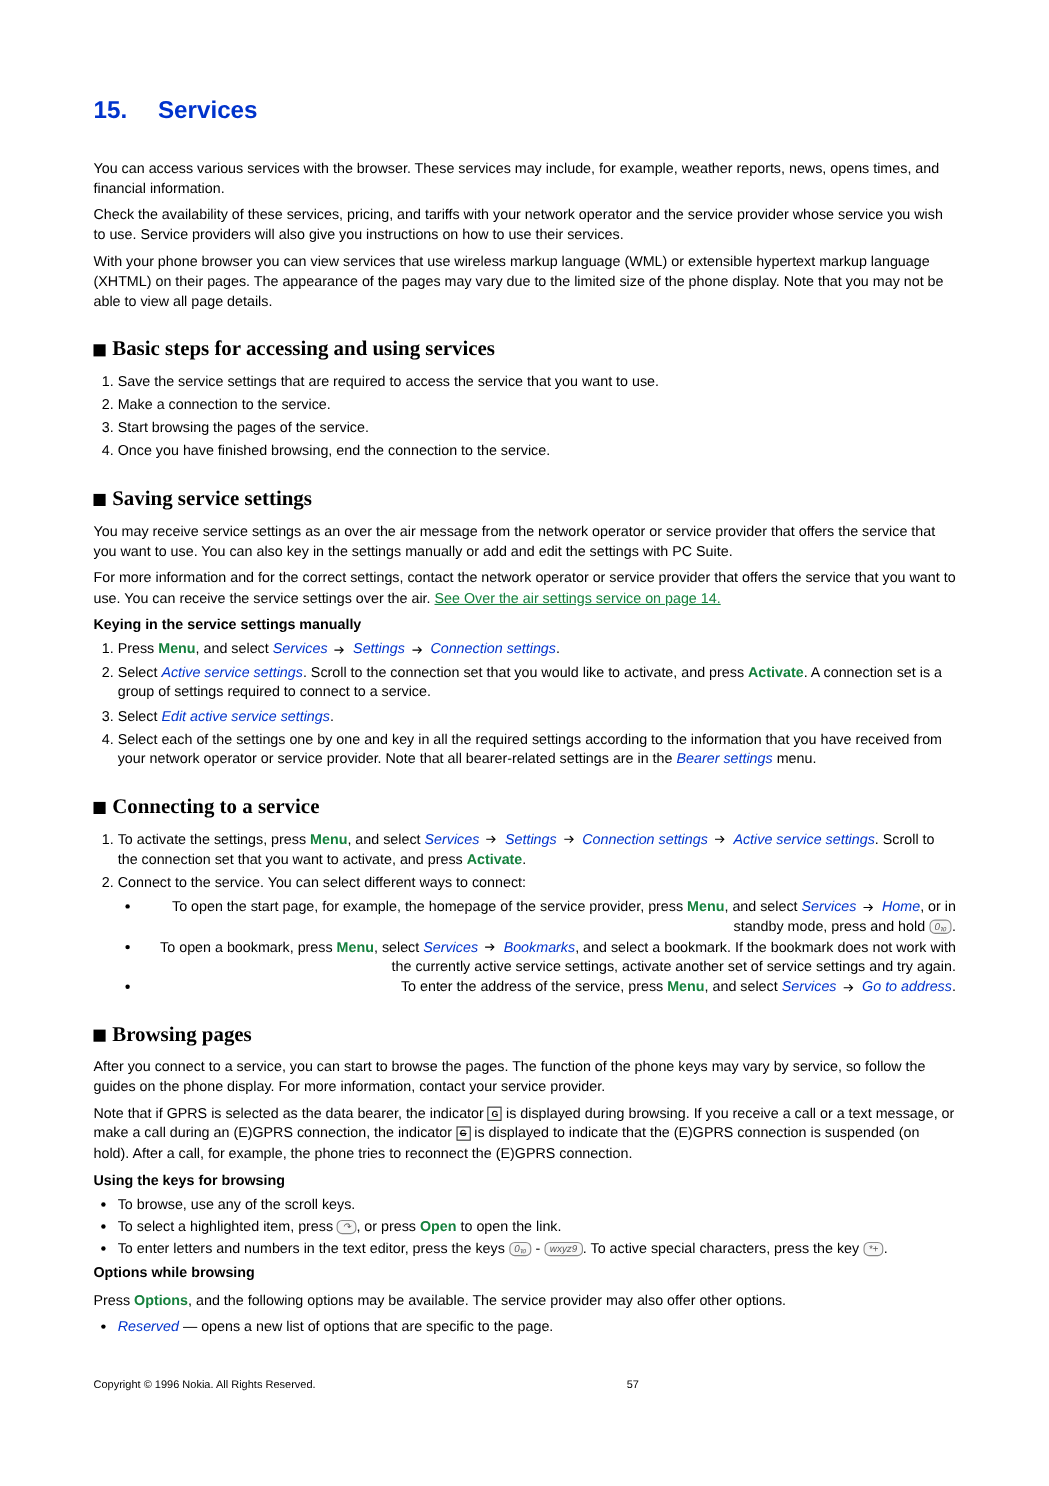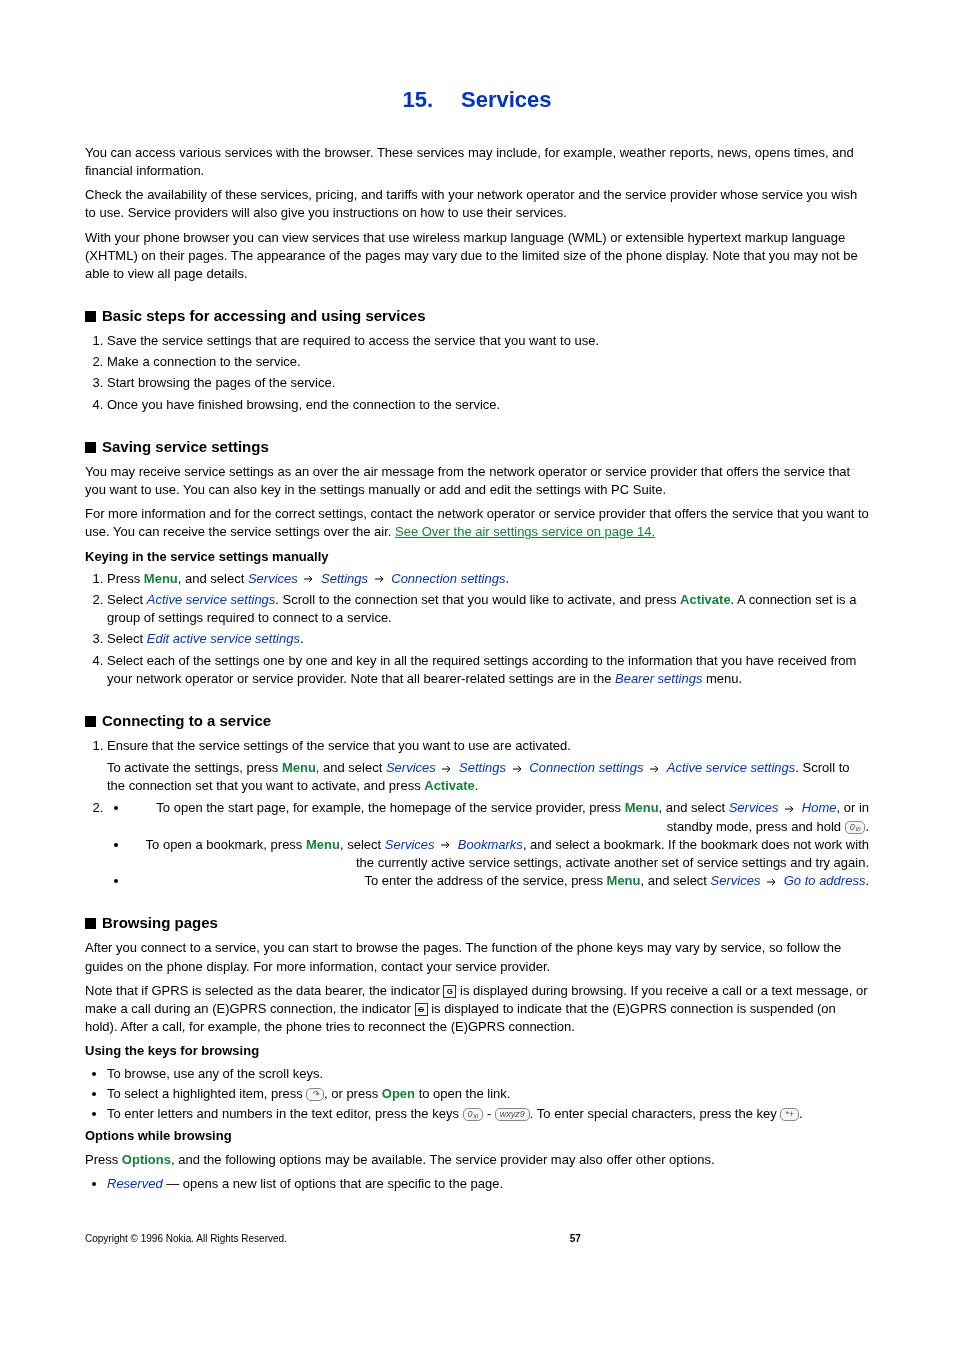--- a/index.html
+++ b/index.html
@@ -10,29 +10,29 @@
     box-sizing: border-box;
     color: #000;
     font-size: 13px;
     line-height: 1.4;
   }
   .chapter-title {
     color: #0033cc;
     font-size: 22px;
     font-weight: bold;
     margin-bottom: 28px;
-    text-align: center;
   }
   .chapter-num { margin-right: 28px; }
   p { margin: 6px 0; }
   .section-heading {
     font-weight: bold;
-    font-size: 15px;
+    font-size: 19px;
     margin-top: 22px;
     margin-bottom: 6px;
+    font-family: Liberation Serif, serif;
   }
   .section-marker {
     display: inline-block;
     width: 11px;
     height: 11px;
     background: #000;
     margin-right: 6px;
     vertical-align: baseline;
     position: relative;
     top: 1px;
@@ -91,21 +91,21 @@
     font-size: 8px;
     line-height: 11px;
     text-align: center;
     vertical-align: text-bottom;
     font-weight: bold;
   }
   .footer {
     margin-top: 38px;
     font-size: 10px;
   }
-  .footer .pagenum { display: inline-block; margin-left: 280px; font-weight: bold; }
+  .footer .pagenum { display: inline-block; margin-left: 280px; font-weight: normal; }
 </style>
 </head>
 <body>
 
 <div class="chapter-title">
   <span class="chapter-num">15.</span><span>Services</span>
 </div>
 
 <p>You can access various services with the browser. These services may include, for example, weather reports, news, opens times, and financial information.</p>
 <p>Check the availability of these services, pricing, and tariffs with your network operator and the service provider whose service you wish to use. Service providers will also give you instructions on how to use their services.</p>
@@ -150,38 +150,38 @@
   <li>
     <span>Select each of the settings one by one and key in all the required settings according to the information that you have received from your network operator or service provider. Note that all bearer-related settings are in the </span><span class="blue-ital">Bearer settings</span><span> menu.</span>
   </li>
 </ol>
 
 <div class="section-heading">
   <span class="section-marker"></span><span>Connecting to a service</span>
 </div>
 <ol class="numlist">
   <li>
-    <span>Ensure that the service settings of the service that you want to use are activated.</span>
     <p style="margin:4px 0 0 0;">
       <span>To activate the settings, press </span><span class="blue-bold">Menu</span><span>, and select </span><span class="blue-ital">Services</span>
       <span class="arrow"><svg width="12" height="8">
             <path d="M1 4 H9 M6 1 L9 4 L6 7" stroke="#000" fill="none" stroke-width="1"></path>
           </svg></span>
       <span class="blue-ital">Settings</span>
       <span class="arrow"><svg width="12" height="8">
             <path d="M1 4 H9 M6 1 L9 4 L6 7" stroke="#000" fill="none" stroke-width="1"></path>
           </svg></span>
       <span class="blue-ital">Connection settings</span>
       <span class="arrow"><svg width="12" height="8">
             <path d="M1 4 H9 M6 1 L9 4 L6 7" stroke="#000" fill="none" stroke-width="1"></path>
           </svg></span>
       <span class="blue-ital">Active service settings</span><span>. Scroll to the connection set that you want to activate, and press </span><span class="blue-bold">Activate</span><span>.</span>
     </p>
   </li>
   <li>
+    <span>Connect to the service. You can select different ways to connect:</span>
     <ul>
       <li>
         <span>To open the start page, for example, the homepage of the service provider, press </span><span class="blue-bold">Menu</span><span>, and select </span><span class="blue-ital">Services</span>
         <span class="arrow"><svg width="12" height="8">
               <path d="M1 4 H9 M6 1 L9 4 L6 7" stroke="#000" fill="none" stroke-width="1"></path>
             </svg></span>
         <span class="blue-ital">Home</span><span>, or in standby mode, press and hold </span><span class="key-icon">0⏨</span><span>.</span>
       </li>
       <li>
         <span>To open a bookmark, press </span><span class="blue-bold">Menu</span><span>, select </span><span class="blue-ital">Services</span>
@@ -208,21 +208,21 @@
 <p>
   <span>Note that if GPRS is selected as the data bearer, the indicator </span><span class="gprs-icon">G</span><span> is displayed during browsing. If you receive a call or a text message, or make a call during an (E)GPRS connection, the indicator </span><span class="gprs-icon" style="text-decoration:line-through;">G</span><span> is displayed to indicate that the (E)GPRS connection is suspended (on hold). After a call, for example, the phone tries to reconnect the (E)GPRS connection.</span>
 </p>
 <p class="sub-bold">Using the keys for browsing</p>
 <ul class="bulletlist">
   <li>To browse, use any of the scroll keys.</li>
   <li>
     <span>To select a highlighted item, press </span><span class="key-icon">↷</span><span>, or press </span><span class="blue-bold">Open</span><span> to open the link.</span>
   </li>
   <li>
-    <span>To enter letters and numbers in the text editor, press the keys </span><span class="key-icon">0⏨</span><span> - </span><span class="key-icon">wxyz9</span><span>. To enter special characters, press the key </span><span class="key-icon">*+</span><span>.</span>
+    <span>To enter letters and numbers in the text editor, press the keys </span><span class="key-icon">0⏨</span><span> - </span><span class="key-icon">wxyz9</span><span>. To active special characters, press the key </span><span class="key-icon">*+</span><span>.</span>
   </li>
 </ul>
 <p class="sub-bold">Options while browsing</p>
 <p>
   <span>Press </span><span class="blue-bold">Options</span><span>, and the following options may be available. The service provider may also offer other options.</span>
 </p>
 <ul class="bulletlist">
   <li>
     <span class="blue-ital">Reserved</span><span> — opens a new list of options that are specific to the page.</span>
   </li>

